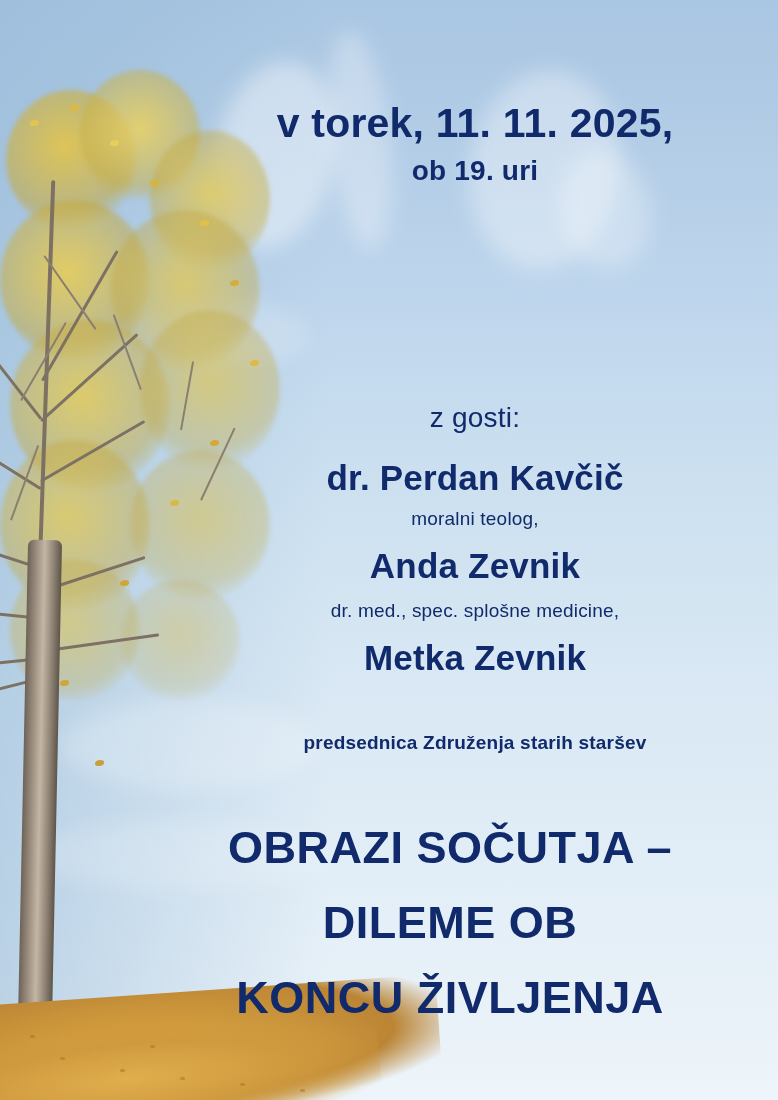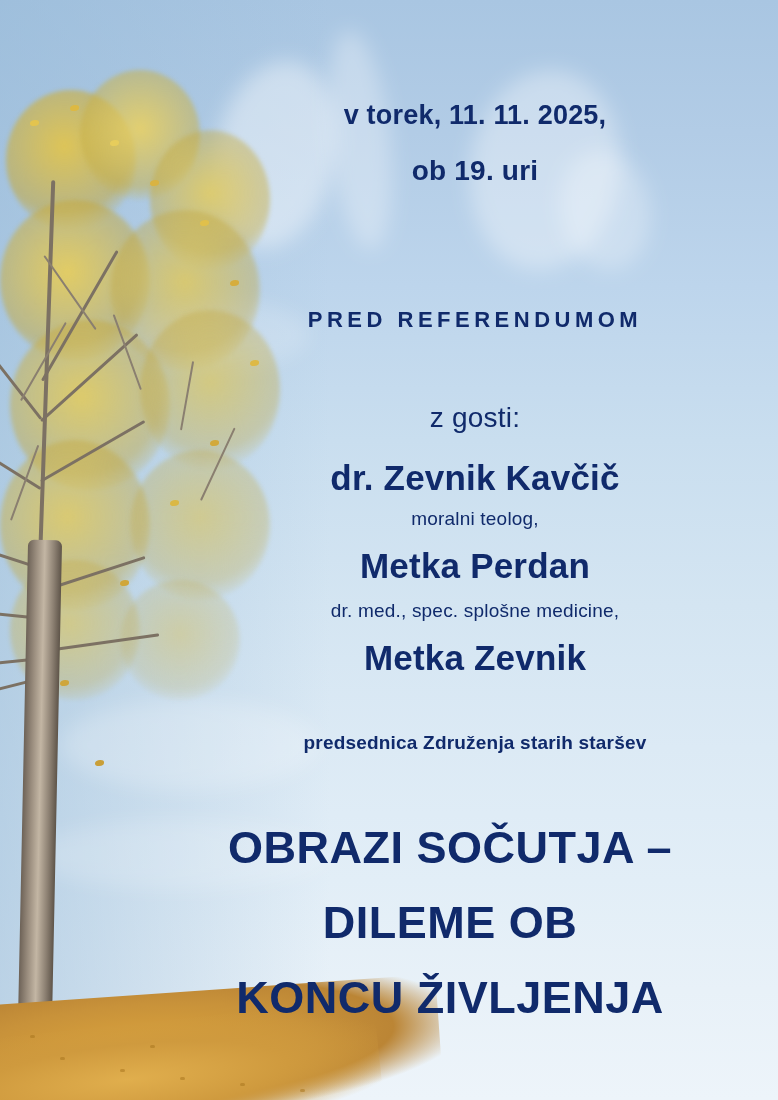--- a/index.html
+++ b/index.html
@@ -142,21 +142,21 @@
     letter-spacing: 0.2px;
     white-space: nowrap;
   }
   .t-title {
     left: 90px; top: 22px; width: 680px;
     font-size: 41px; font-weight: bold;
     letter-spacing: 1.2px;
   }
   .t-date {
     left: 180px; top: 100px; width: 590px;
-    font-size: 27px; font-weight: bold;
+    font-size: 41px; font-weight: bold;
   }
   .t-time {
     left: 180px; top: 155px; width: 590px;
     font-size: 28px; font-weight: bold;
   }
   .t-event {
     left: 180px; top: 258px; width: 590px;
     font-size: 34px; font-weight: bold;
     letter-spacing: 0.5px;
   }
@@ -263,27 +263,26 @@
   <div class="ground-speck" style="left:120px; bottom:28px;"></div>
   <div class="ground-speck" style="left:180px; bottom:20px;"></div>
   <div class="ground-speck" style="left:240px; bottom:14px;"></div>
   <div class="ground-speck" style="left:300px; bottom:8px;"></div>
   <div class="ground-speck" style="left:30px;  bottom:62px;"></div>
   <div class="ground-speck" style="left:150px; bottom:52px;"></div>
 
   <div class="txt t-date">v torek, 11. 11. 2025,</div>
   <div class="txt t-time">ob 19. uri</div>
 
-  <div class="txt t-event-sub">PRED REFERENDUMOM</div>
 
   <div class="txt t-guests-label">z gosti:</div>
 
-  <div class="txt g-name t-g1n">dr. Zevnik Kavčič</div>
+  <div class="txt g-name t-g1n">dr. Perdan Kavčič</div>
   <div class="txt g-role t-g1r">moralni teolog,</div>
-  <div class="txt g-name t-g2n">Metka Perdan</div>
+  <div class="txt g-name t-g2n">Anda Zevnik</div>
   <div class="txt g-role t-g2r">dr. med., spec. splošne medicine,</div>
   <div class="txt g-name t-g3n">Metka Zevnik</div>
   <div class="txt g-role t-g3r">predsednica Združenja starih staršev</div>
 
   <div class="txt t-topic t-topic1">OBRAZI SOČUTJA –</div>
   <div class="txt t-topic t-topic2">DILEME OB</div>
   <div class="txt t-topic t-topic3">KONCU ŽIVLJENJA</div>
 
 </div>
 

